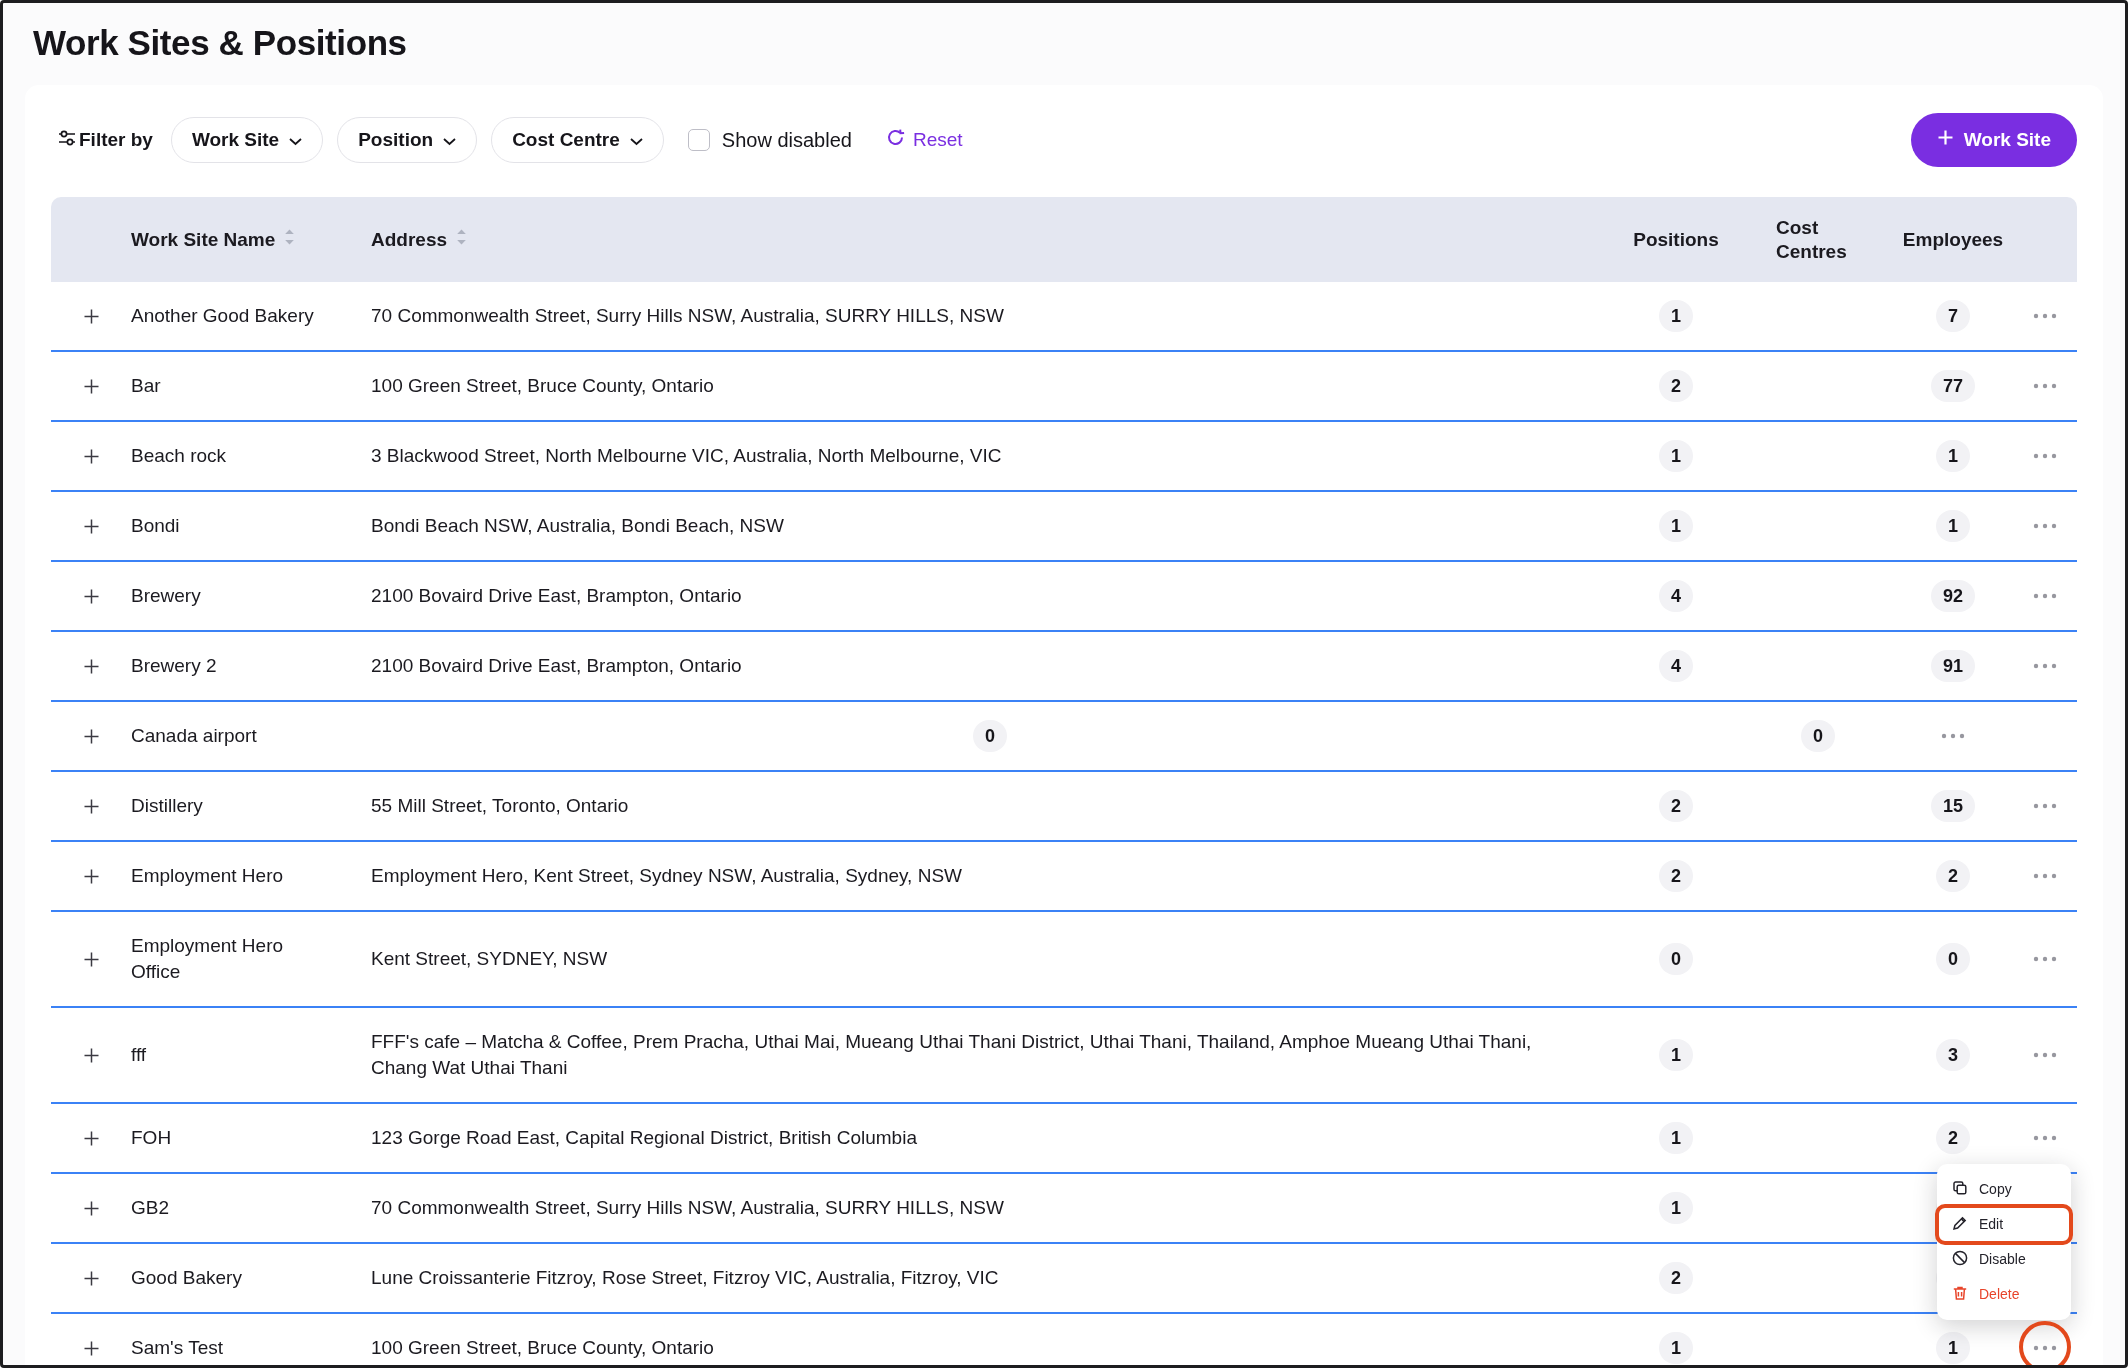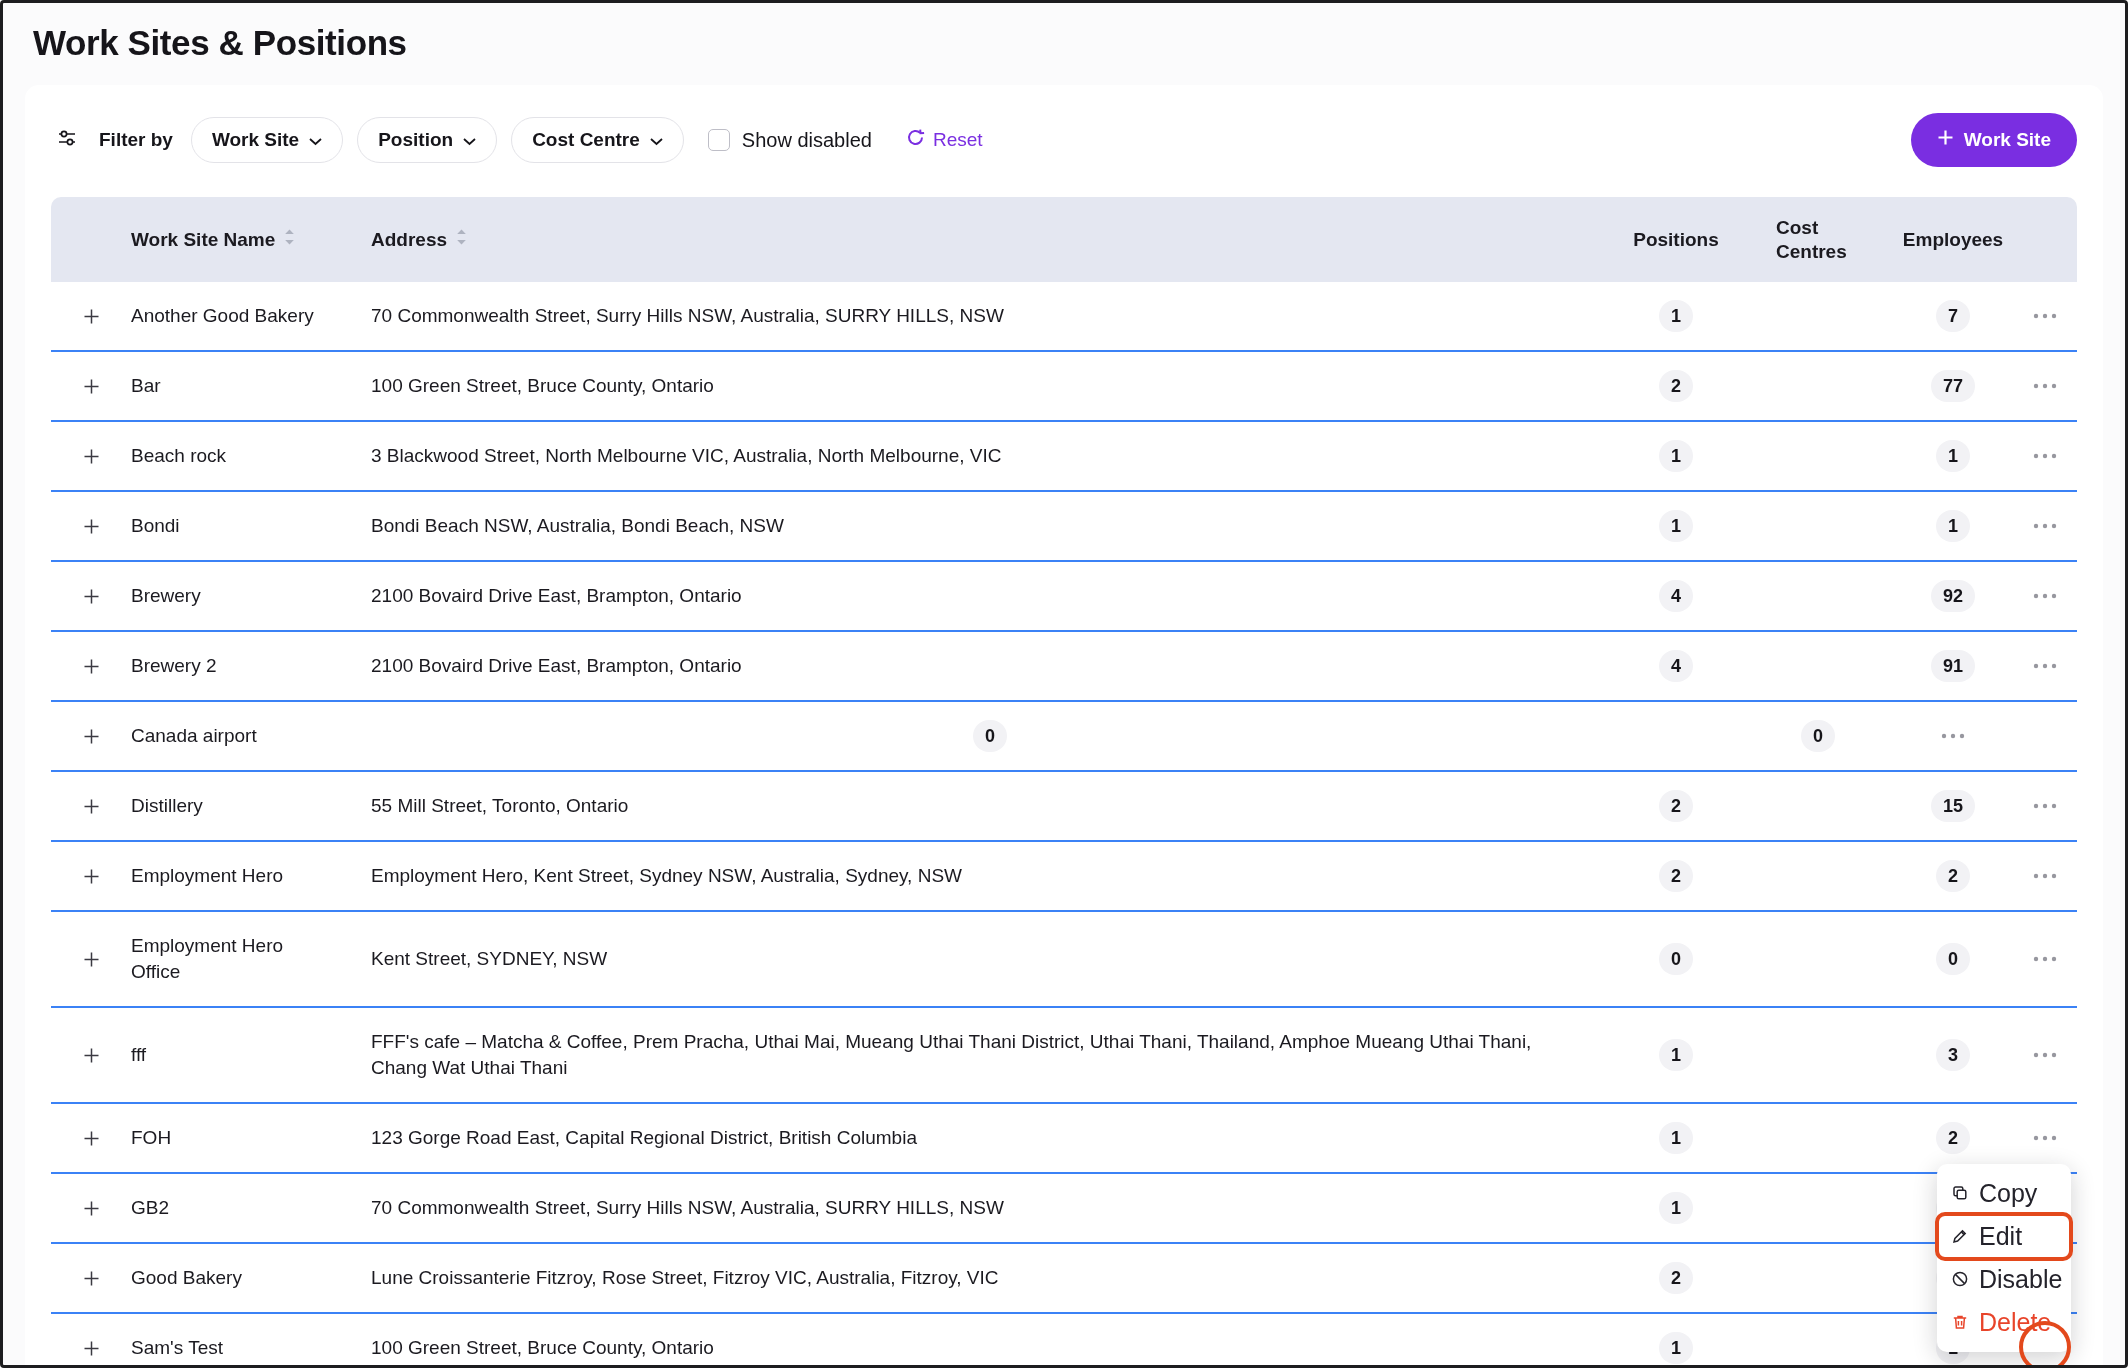--- a/index.html
+++ b/index.html
@@ -18,21 +18,21 @@
   }
   .page-title{
     margin:20px 0 0 30px;font-size:35px;font-weight:800;letter-spacing:-0.4px;color:var(--ink);
   }
   .card{
     margin:22px 22px 0;background:#fff;border-radius:14px;
     padding:28px 26px 0 26px;
   }
   
   .filter-bar{display:flex;align-items:center;gap:14px;padding-left:6px;}
-  .filter-label{display:flex;align-items:center;gap:22px;font-weight:700;font-size:19px;margin-right:4px;}
+  .filter-label{display:flex;align-items:center;gap:2px;font-weight:700;font-size:19px;margin-right:4px;}
   .pill-btn{
     display:flex;align-items:center;gap:10px;height:46px;padding:0 20px;
     border:1px solid #E3E3E8;border-radius:24px;background:#fff;
     font-family:inherit;font-weight:700;font-size:19px;color:var(--ink);cursor:pointer;
   }
   .show-disabled{display:flex;align-items:center;gap:12px;font-size:20px;margin-left:10px;cursor:pointer;justify-content:center;}
   .checkbox{width:22px;height:22px;border:1.5px solid #BEBEC7;border-radius:5px;background:#fff;}
   .reset-btn{display:flex;align-items:center;gap:8px;color:var(--accent);font-size:19px;
     background:none;border:none;font-family:inherit;margin-left:14px;cursor:pointer;}
   .add-btn{
@@ -64,21 +64,21 @@
     min-width:13px;font-weight:700;font-size:18px;line-height:22px;text-align:center;color:var(--ink);
   }
   .icon-btn{background:none;border:none;padding:6px;display:flex;align-items:center;cursor:pointer;}
   
   .menu{
     position:absolute;width:134px;background:#fff;border-radius:10px;
     box-shadow:0 6px 24px rgba(24,24,32,.2);padding:8px 6px;z-index:5;
   }
   .menu-item{
     position:relative;display:flex;align-items:center;gap:10px;
-    padding:7px 8px;font-size:25px;color:#24232B;border-radius:6px;cursor:pointer;
+    padding:7px 8px;font-size:14px;color:#24232B;border-radius:6px;cursor:pointer;
   }
   .menu-item.danger{color:var(--danger);}
   .edit-annot{
     position:absolute;left:-8px;right:-8px;top:-3px;bottom:-3px;
     border:4px solid var(--annot);border-radius:10px;pointer-events:none;
   }
   .ellipse{
     position:absolute;width:52px;height:52px;border:4px solid var(--annot);
     border-radius:50%;z-index:6;pointer-events:none;
   }

